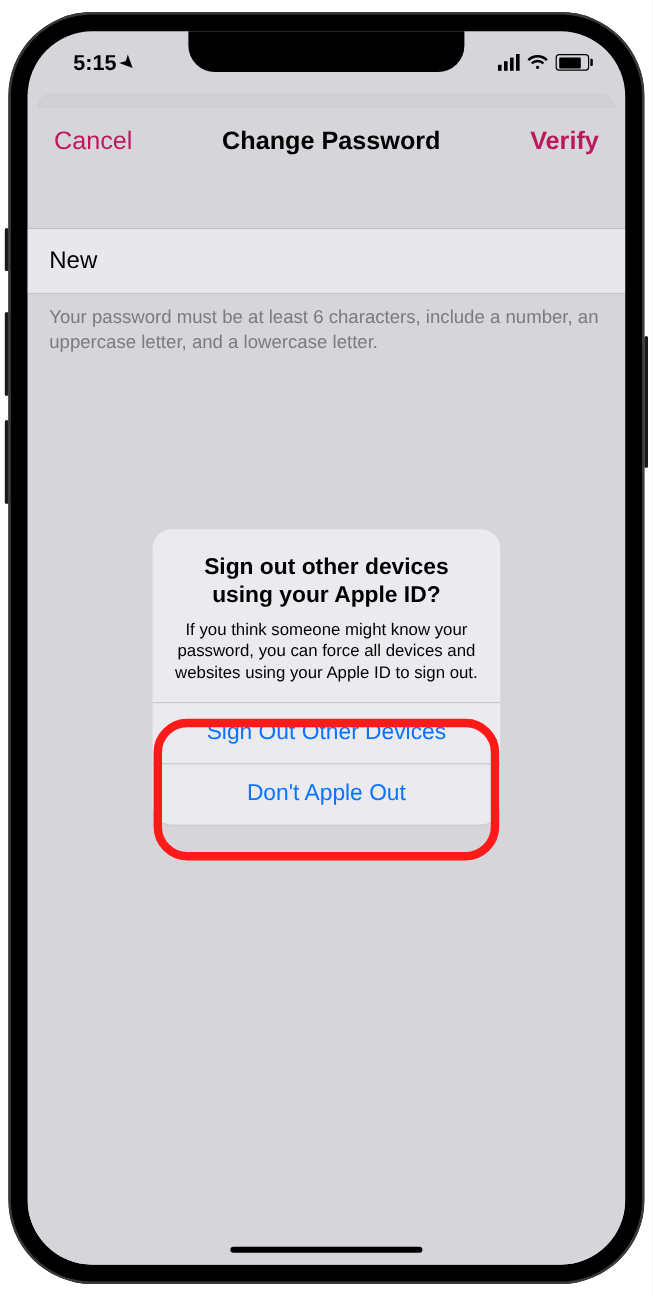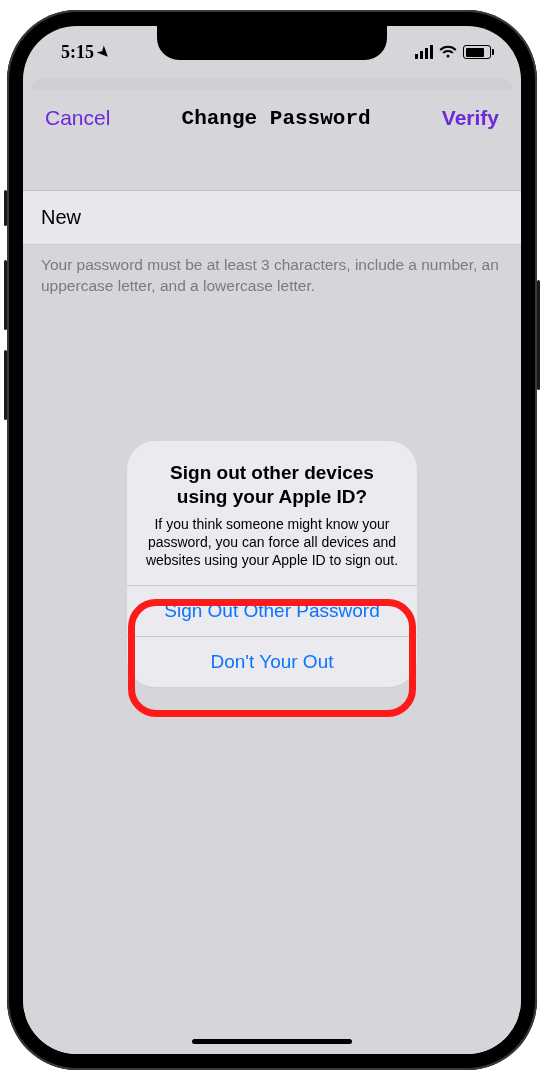--- a/index.html
+++ b/index.html
@@ -42,21 +42,20 @@
     }
     .statusbar {
       display: flex;
       align-items: center;
       justify-content: space-between;
       height: 52px;
       padding: 0 30px 0 38px;
       color: #000;
       font-weight: 600;
       font-size: 18px;
-      font-family: Liberation Serif, serif;
     }
     .sb-left { display: flex; align-items: center; gap: 4px; }
     .sb-right { display: flex; align-items: center; gap: 6px; }
     .arrow-icon { display:inline-block; transform: rotate(45deg); font-size:14px; }
     .cell-bars { display:flex; align-items:flex-end; gap:2px; height:14px;}
     .cell-bars span { width:3px; background:#000; display:block;}
     .cell-bars span:nth-child(1){height:5px;}
     .cell-bars span:nth-child(2){height:8px;}
     .cell-bars span:nth-child(3){height:11px;}
     .cell-bars span:nth-child(4){height:14px;}
@@ -80,22 +79,22 @@
       display:flex;
       flex-direction:column;
     }
     .nav {
       display:flex;
       align-items:center;
       justify-content:space-between;
       padding: 16px 22px 14px;
       font-size: 21px;
     }
-    .nav .title { font-weight:600; color:#000;font-family:Liberation Mono, monospace; }
-    .nav .btn { color:#6d28d9;text-align:right; }
+    .nav .title { font-weight:600; color:#000; }
+    .nav .btn { color:#be185d;text-align:right; }
     .nav .btn.primary { font-weight:600; }
 
     .fields {
       margin-top: 46px;
       background: #f97316;
       border-top: 1px solid #bfbfc4;
     }
     .field {
       padding: 15px 18px;
       font-size: 20px;
@@ -115,21 +114,21 @@
       inset:0;
       background: rgba(0,0,0,0);
     }
     .alert {
       position:absolute;
       left:50%;
       top: 415px;
       transform: translateX(-50%);
       width: 290px;
       background: #eaeaef;
-      border-radius: 28px;
+      border-radius: 16px;
       overflow:hidden;
       box-shadow: 0 1px 2px rgba(0,0,0,0.03);
     }
     .alert-body { padding: 20px 18px 16px; text-align:center; }
     .alert-title { font-size: 19px; font-weight:600; color:#000; line-height:1.25; margin-bottom:6px;}
     .alert-msg { font-size: 14px; color:#000; line-height:1.3; }
     .alert-actions {}
     .alert-btn {
       border-top: 1px solid #c9c9ce;
       text-align:center;
@@ -205,33 +204,33 @@
         <span class="title">Change Password</span>
         <span class="btn primary">Verify</span>
       </div>
 
       <div class="fields">
         <div class="field">
           <span>New</span>
         </div>
       </div>
 
-      <div class="hint">Your password must be at least 3 characters, include a number, an uppercase letter, and a lowercase letter.</div>
+      <div class="hint">Your password must be at least 6 characters, include a number, an uppercase letter, and a lowercase letter.</div>
     </div>
 
     <div class="dim"></div>
 
     <div class="alert">
       <div class="alert-body">
         <div class="alert-title">Sign out other devices using your Apple ID?</div>
         <div class="alert-msg">If you think someone might know your password, you can force all devices and websites using your Apple ID to sign out.</div>
       </div>
       <div class="alert-actions">
-        <div class="alert-btn">Sign Out Other Password</div>
-        <div class="alert-btn">Don't Your Out</div>
+        <div class="alert-btn">Sign Out Other Devices</div>
+        <div class="alert-btn">Don't Apple Out</div>
       </div>
     </div>
 
     <div class="highlight-ring"></div>
 
     <div class="home-indicator"></div>
   </div>
 </div>
 
 </body></html>

